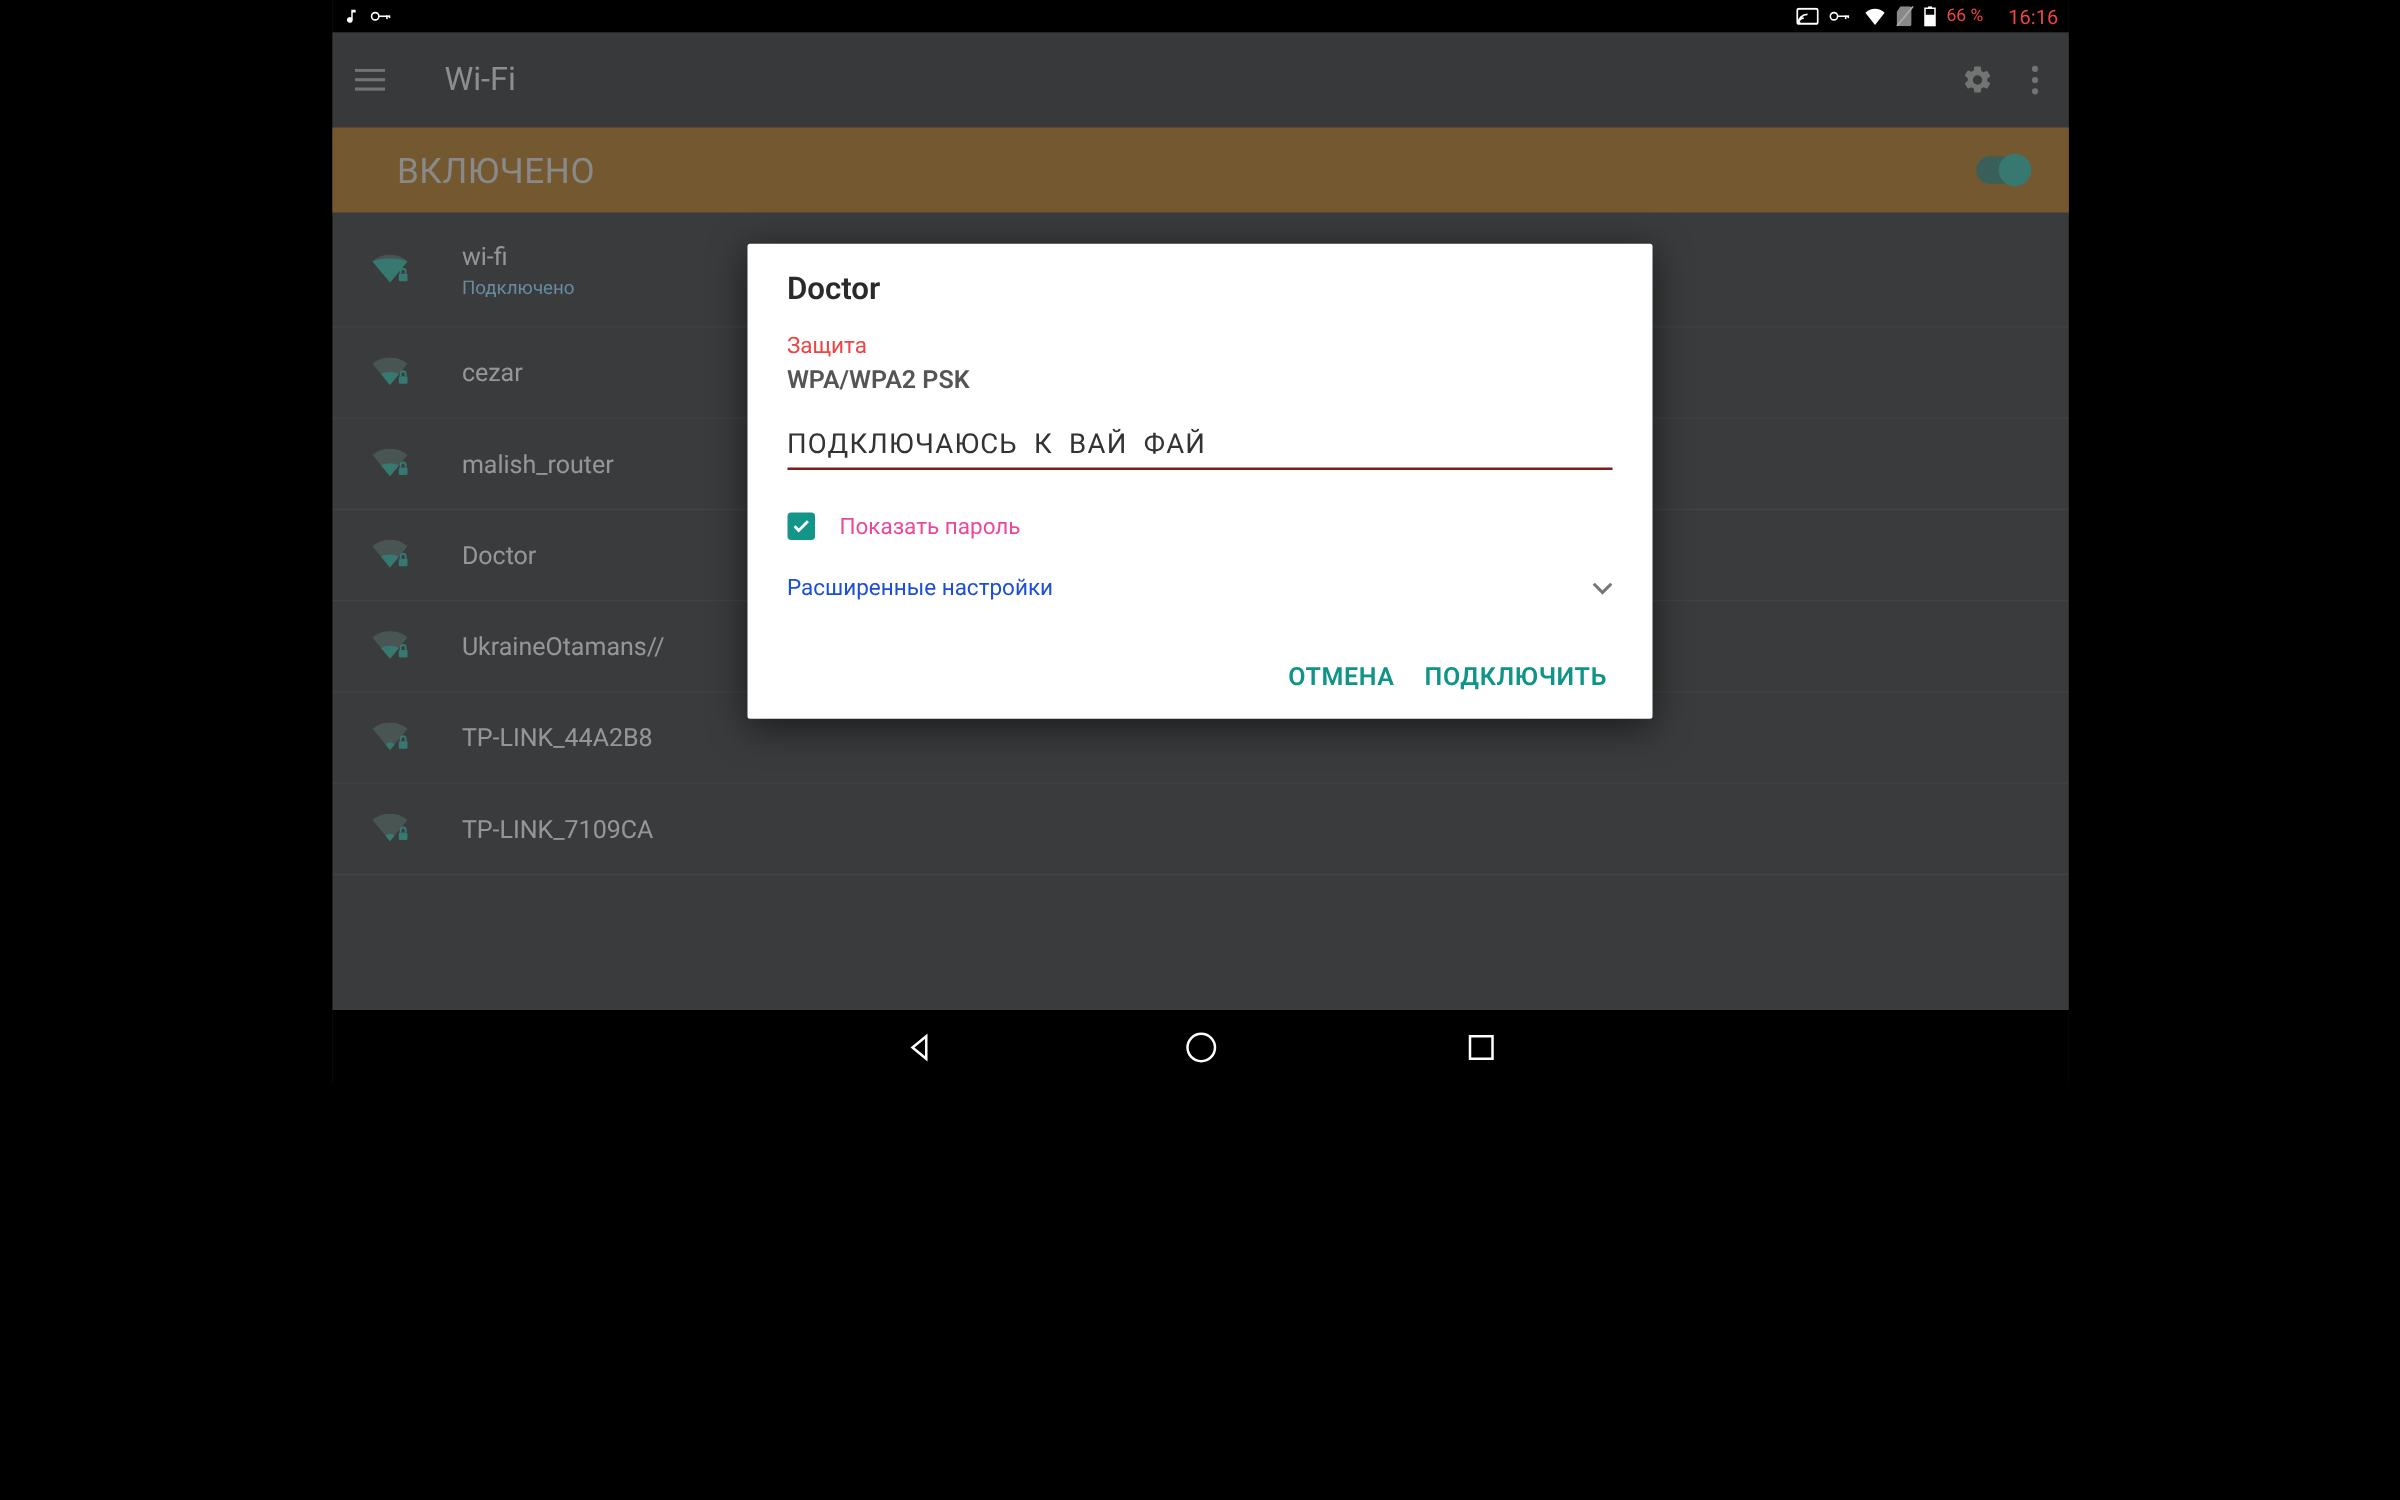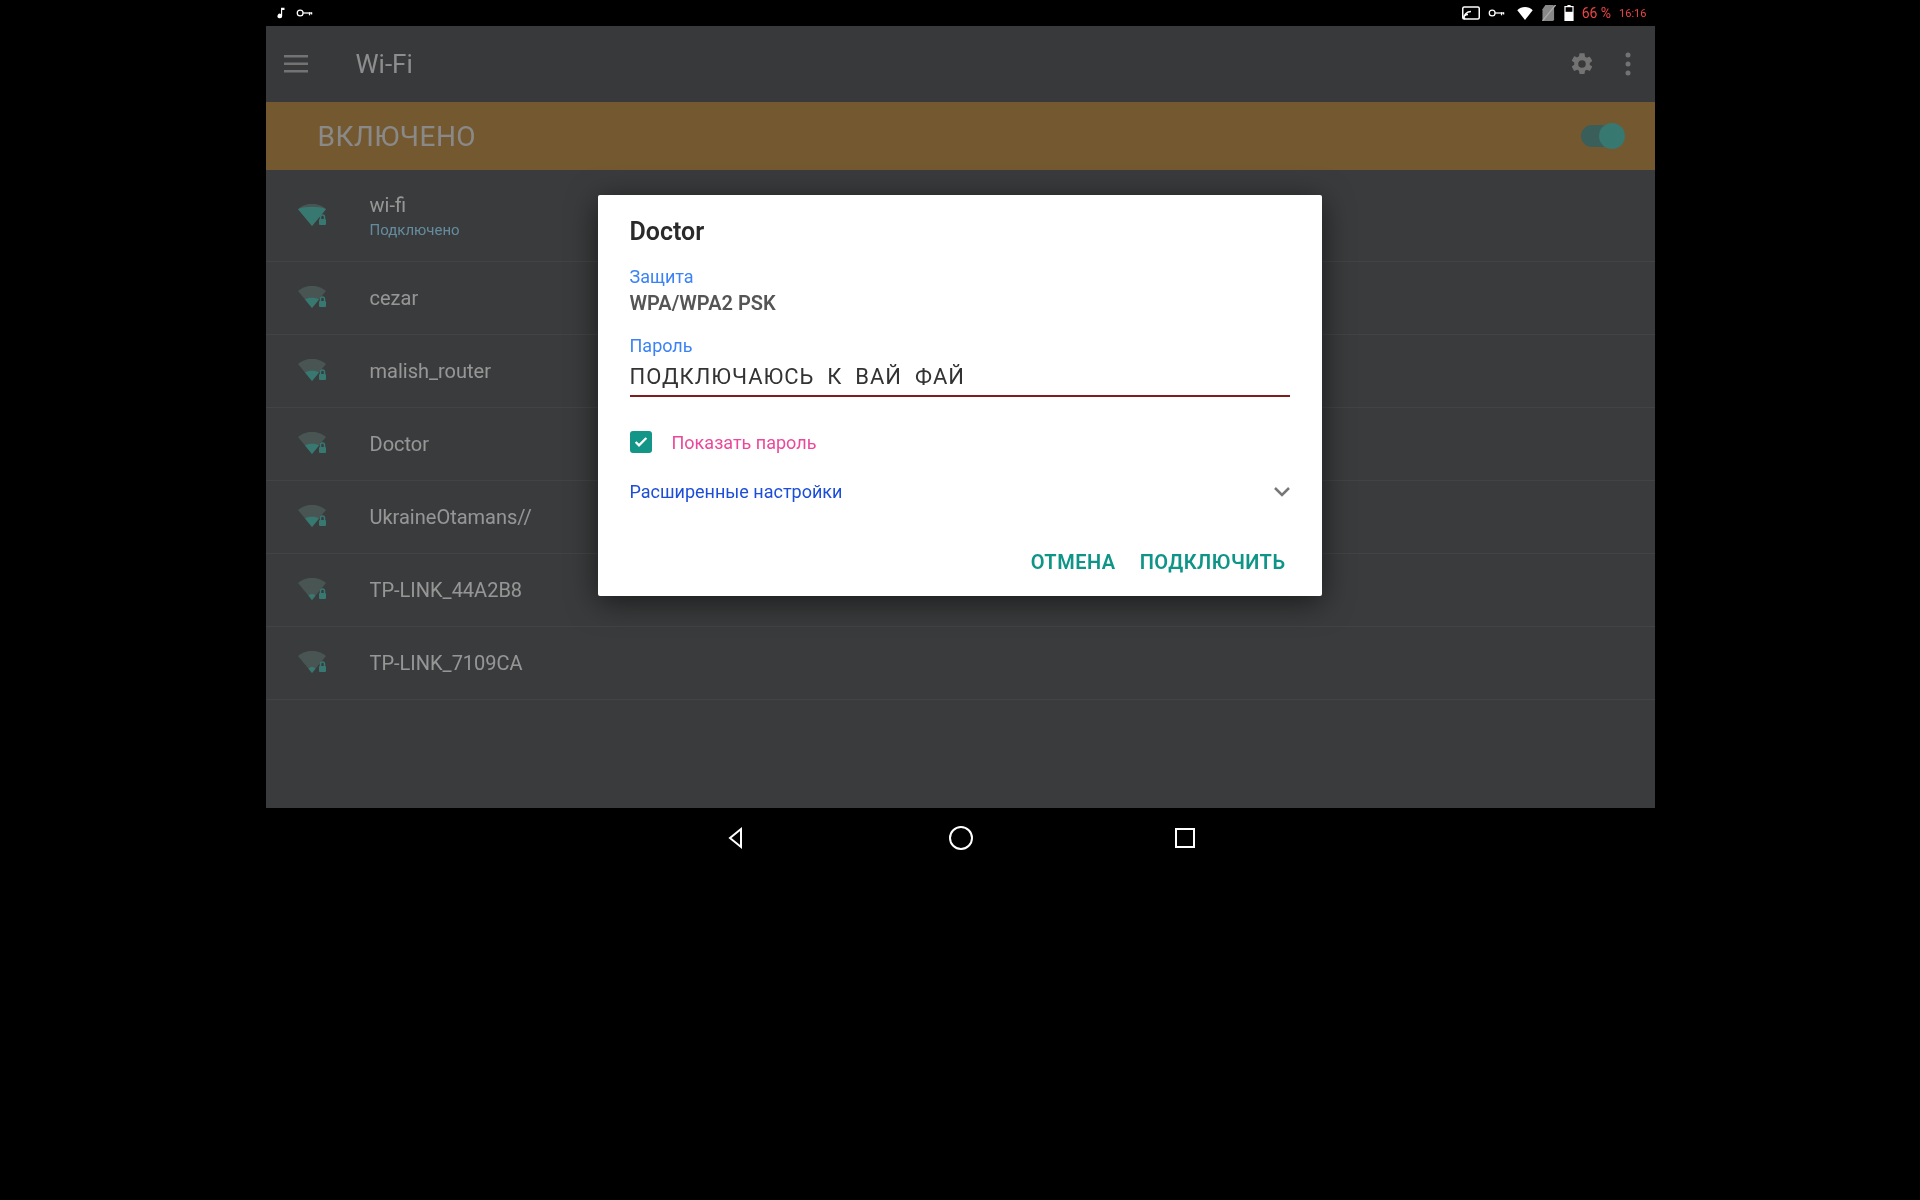--- a/index.html
+++ b/index.html
@@ -37,21 +37,21 @@
   
   .navbar { position:absolute; left:0; right:0; bottom:0; height:60px; background:#000; display:flex; align-items:center; justify-content:center; gap:200px; }
 
   
   .scrim { position:absolute; inset:0; top:26px; bottom:60px; background:rgba(80,80,80,0.55); pointer-events:none; }
 
   
   .dialog { position:absolute; top:195px; left:332px; width:724px; background:#fff; color:#3a3a3a; border-radius:2px; box-shadow:0 6px 30px rgba(0,0,0,0.55); padding:22px 32px 14px 32px; }
   .dlg-title { font-size:25px; font-weight:600; color:#2a2a2a; }
   .dlg-sect { margin-top:20px; }
-  .dlg-label { font-size:18px; color:#3b82f6; }
+  .dlg-label { font-size:18px; color:#ef4444; }
   .dlg-value { font-size:20px; color:#555; font-weight:600; margin-top:4px; }
   .pw-field { border:none; border-bottom:2px solid #7f1d1d; font-size:22px; letter-spacing:1px; color:#333; padding:8px 0 6px 0; width:100%; outline:none; font-family:inherit; background:transparent; }
   .check-row { display:flex; align-items:center; margin-top:34px; }
   .checkbox { width:22px; height:22px; border-radius:3px; background:#139688; display:flex; align-items:center; justify-content:center; }
   .check-label { margin-left:20px; font-size:18px; color:#ec4899; }
   .adv-row { display:flex; align-items:center; margin-top:28px; }
   .adv-label { font-size:18px; color:#1d4ed8; }
   .adv-chevron { margin-left:auto; color:#777; }
   .dlg-actions { display:flex; justify-content:flex-end; gap:16px; margin-top:40px; }
   .dlg-btn { background:none; border:none; color:#0f9587; font-size:20px; font-weight:600; letter-spacing:0.5px; cursor:pointer; padding:8px 4px; }
@@ -107,21 +107,21 @@
           </svg>
       </span>
       <span>
         <svg width="10" height="16" viewBox="0 0 12 20">
             <rect x="4" y="0" width="4" height="2" fill="#fff"></rect>
             <rect x="1" y="2" width="10" height="18" fill="none" stroke="#fff" stroke-width="1.5"></rect>
             <rect x="1" y="8.5" width="10" height="11.5" fill="#fff"></rect>
           </svg>
       </span>
       <span>66 %</span>
-      <span style="font-size:11px;">16:16</span>
+      <span style="font-size:16px;margin-left:12px;">16:16</span>
     </div>
   </div>
 
   <div class="appbar">
     <div class="hamburger hamb">
       <svg width="24" height="18" viewBox="0 0 24 18">
           <rect width="24" height="2.5" fill="#9e9e9e"></rect>
           <rect y="7.5" width="24" height="2.5" fill="#9e9e9e"></rect>
           <rect y="15" width="24" height="2.5" fill="#9e9e9e"></rect>
         </svg>
@@ -251,21 +251,20 @@
 
   <div class="scrim"></div>
 
   <div class="dialog">
     <div class="dlg-title">Doctor</div>
     <div class="dlg-sect">
       <div class="dlg-label">Защита</div>
       <div class="dlg-value">WPA/WPA2 PSK</div>
     </div>
     <div class="dlg-sect">
-      <div class="dlg-label">Пароль</div>
       <input type="text" class="pw-field" value="ПОДКЛЮЧАЮСЬ  К  ВАЙ  ФАЙ" style="">
     </div>
     <div class="check-row">
       <div class="checkbox">
         <svg width="16" height="16" viewBox="0 0 24 24">
             <path fill="none" stroke="#fff" stroke-width="3.5" d="M4 12l5 5L20 6"></path>
           </svg>
       </div>
       <div class="check-label">Показать пароль</div>
     </div>

